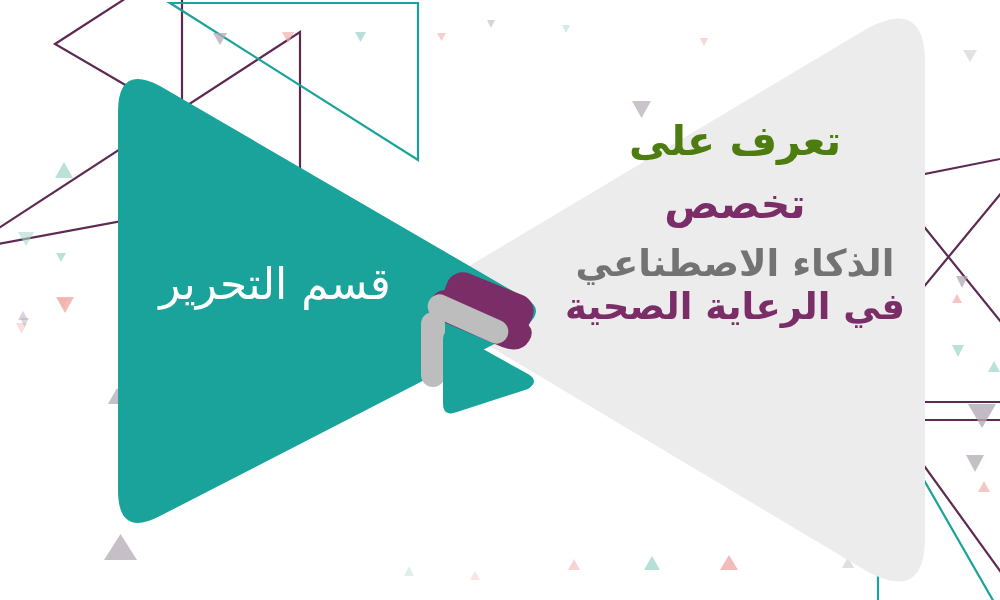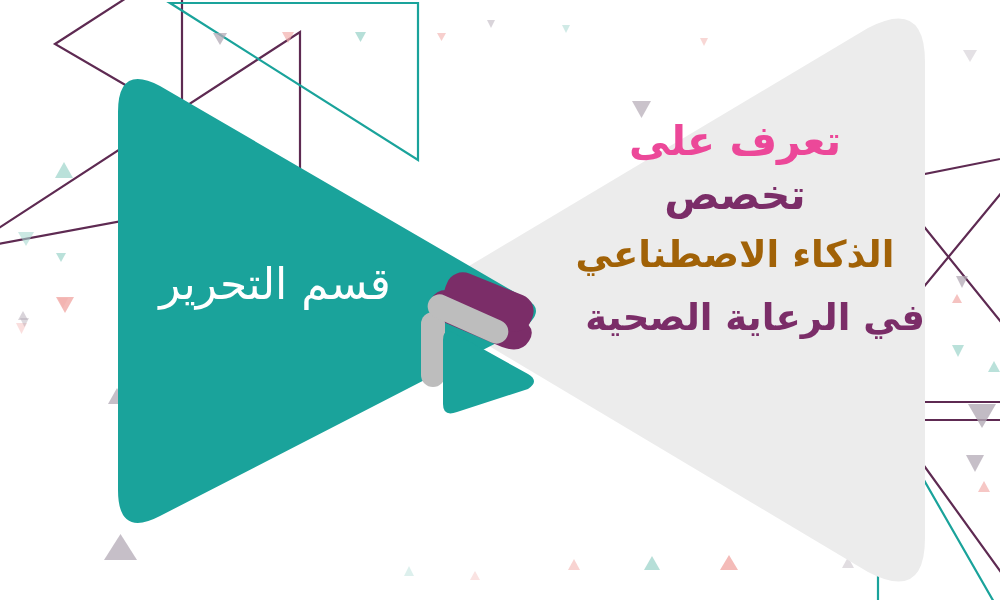--- a/index.html
+++ b/index.html
@@ -37,38 +37,37 @@
     direction: rtl;
   }
   .headline-line {
     font-family: "DejaVu Sans", "Liberation Sans", sans-serif;
     font-weight: bold;
     line-height: 1.17;
     white-space: nowrap;
     letter-spacing: 0px;
   }
   .hl-1 {
-    color: #ec4899;
+    color: #4d7c0f;
     font-size: 41px;
-    margin-bottom: 6px;
+    margin-bottom: 15px;
   }
   .hl-2 {
     color: #7B2D68;
     font-size: 41px;
     margin-bottom: 13px;
   }
   .hl-3 {
-    color: #a16207;
+    color: #737373;
     font-size: 37px;
-    margin-bottom: 20px;
+    margin-bottom: 0;
   }
   .hl-4 {
     color: #7B2D68;
     font-size: 37px;
-    text-align: right;
   }
 
   .teal-label {
     position: absolute;
     z-index: 4;
     left: 130px;
     top: 258px;
     width: 290px;
     text-align: center;
     direction: rtl;

